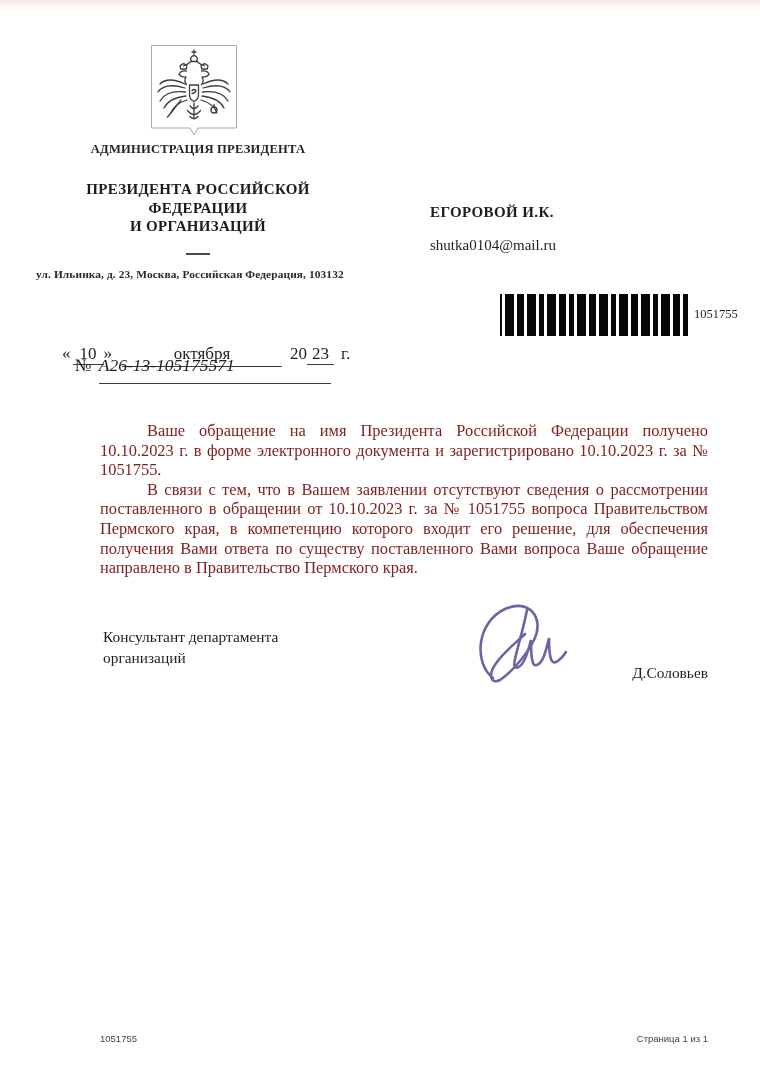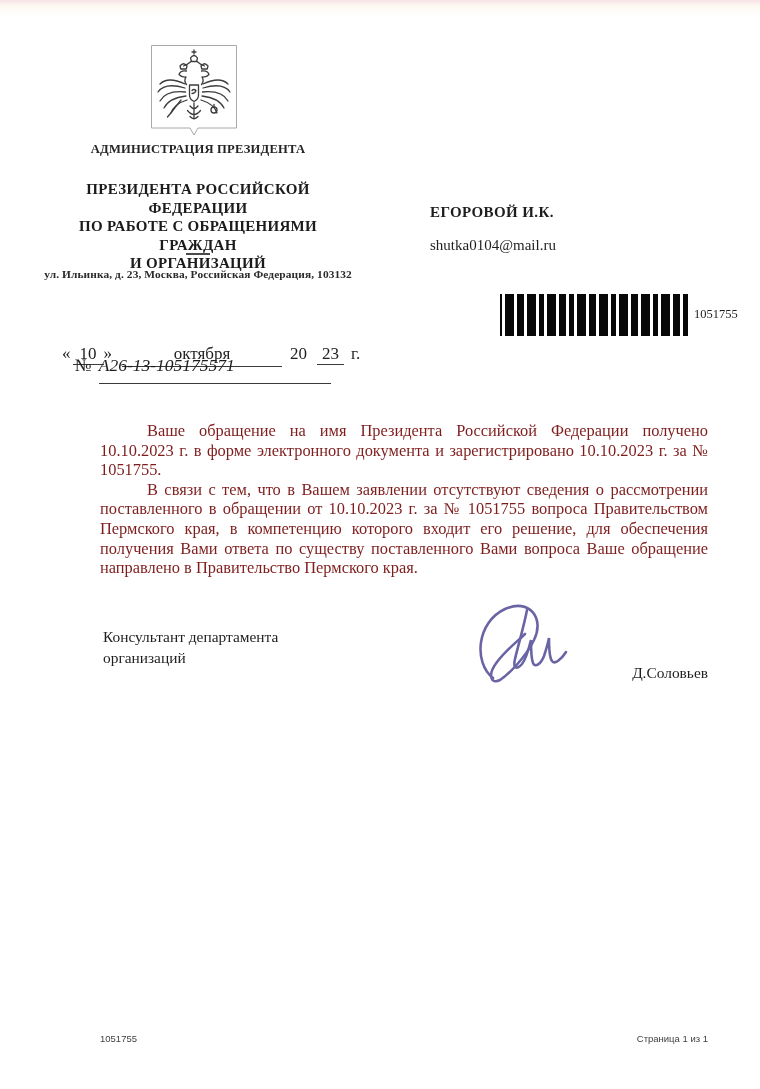--- a/index.html
+++ b/index.html
@@ -25,40 +25,40 @@
     font-size:12.6px;line-height:15.5px;letter-spacing:0.2px;color:#242424;
   }
   .dept-name{
     left:40px;top:180px;width:316px;
     text-align:center;font-weight:bold;
     font-size:15px;line-height:18.5px;letter-spacing:0.3px;color:#1b1b1b;
   }
   .divider{left:186px;top:253px;width:24px;height:2px;background:#4a4a4a;}
   .address{
     left:36px;top:268px;width:324px;
-    text-align:center;font-weight:bold;
+    font-weight:bold;
     font-size:11.4px;letter-spacing:0.1px;color:#2a2a2a;
   }
 
   
   .recipient-name{left:430px;top:204px;font-size:15px;letter-spacing:0.4px;font-weight:bold;}
   .recipient-email{left:430px;top:237px;font-size:15px;}
 
   
   .barcode{left:500px;top:294px;}
   .barcode-number{left:694px;top:307px;font-size:12.5px;}
 
   
   .date-line{left:62px;top:316px;font-size:17px;white-space:nowrap;}
   .date-line .seg{display:inline-block;}
   .u{border-bottom:1.2px solid #3a3a3a;padding-bottom:2px;}
   .day{padding:0 7px;margin-left:2px;}
   .month{width:160px;text-align:center;margin-left:10px;margin-top:28px;}
   .century{margin-left:8px;}
-  .year{padding:0 5px;margin-left:10px;}
+  .year{padding:0 5px;margin-left:0;}
   .gsuffix{margin-left:7px;}
   .ref-line{left:75px;top:355px;font-size:17.5px;white-space:nowrap;}
   .ref-number{display:inline-block;min-width:232px;border-bottom:1.2px solid #3a3a3a;padding-bottom:7px;margin-left:7px;font-style:italic;}
 
   
   .body-text{
     left:100px;top:421px;width:608px;
     font-size:16.4px;line-height:19.6px;
     text-align:justify;color:#7f1d1d;
   }
@@ -113,21 +113,20 @@
     </g>
   </svg>
 </div>
 
 <div class="abs org-name">
   <div>АДМИНИСТРАЦИЯ ПРЕЗИДЕНТА</div>
 </div>
 
 <div class="abs dept-name">
   <div>ПРЕЗИДЕНТА РОССИЙСКОЙ ФЕДЕРАЦИИ</div>
-  <div>ПО РАБОТЕ С ОБРАЩЕНИЯМИ ГРАЖДАН</div>
   <div>И ОРГАНИЗАЦИЙ</div>
 </div>
 
 <div class="abs divider"></div>
 
 <div class="abs address">ул. Ильинка, д. 23, Москва, Российская Федерация, 103132</div>
 
 <div class="abs recipient-name">ЕГОРОВОЙ И.К.</div>
 <div class="abs recipient-email">shutka0104@mail.ru</div>
 

